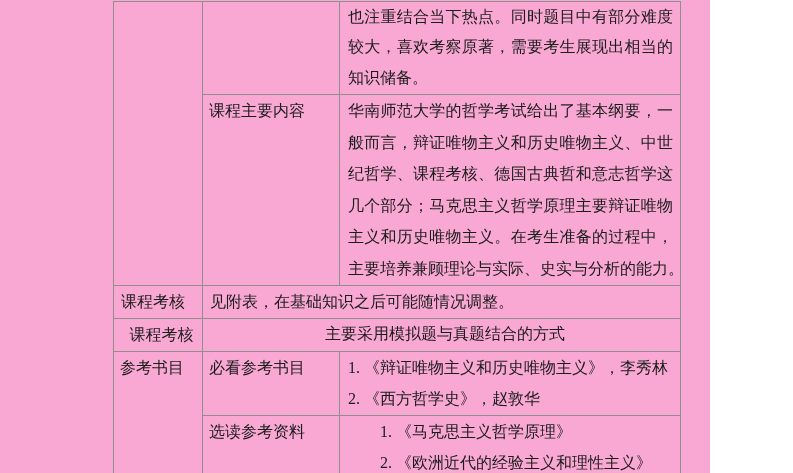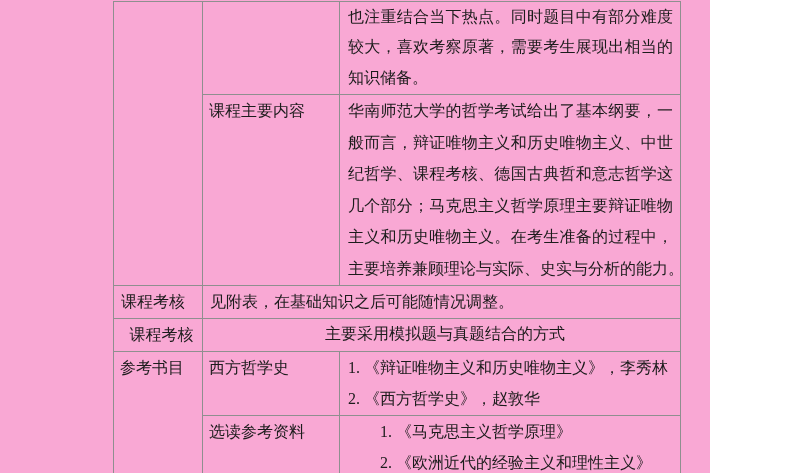--- a/index.html
+++ b/index.html
@@ -99,21 +99,21 @@
       <td class="mid" colspan="2">见附表，在基础知识之后可能随情况调整。</td>
     </tr>
 
     <tr class="rD">
       <td class="lab mid">课程考核</td>
       <td class="mid" colspan="2">主要采用模拟题与真题结合的方式</td>
     </tr>
 
     <tr class="rE">
       <td rowspan="2" class="lab bb">参考书目</td>
-      <td class="lab">西方哲学史</td>
+      <td class="lab">必看参考书目</td>
       <td class="c3">
         <div class="tl">1. 《辩证唯物主义和历史唯物主义》，李秀林</div>
         <div class="tl">2. 《西方哲学史》，赵敦华</div>
       </td>
     </tr>
 
     <tr class="rF">
       <td class="lab bb">选读参考资料</td>
       <td class="c3 bb">
         <div class="tl">1. 《马克思主义哲学原理》</div>

